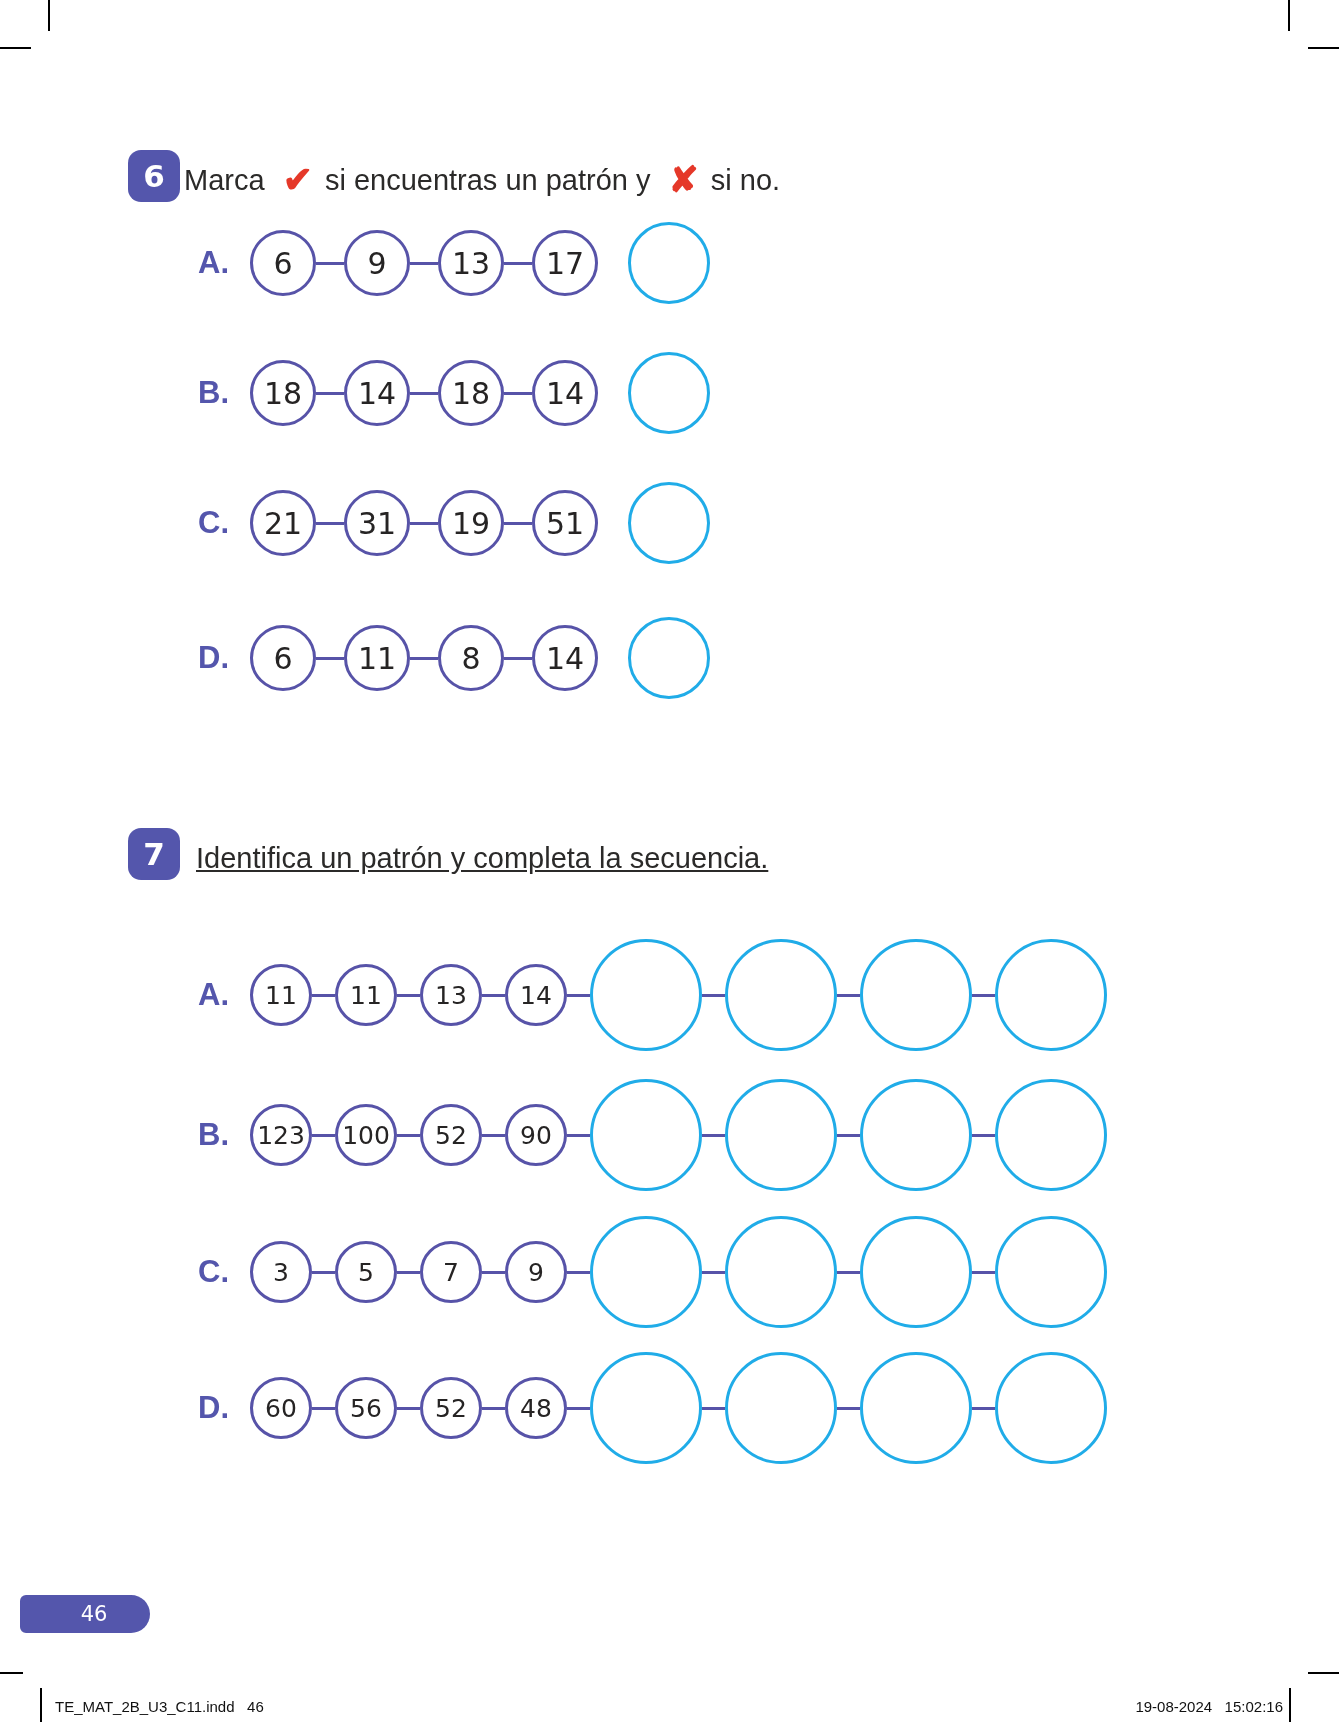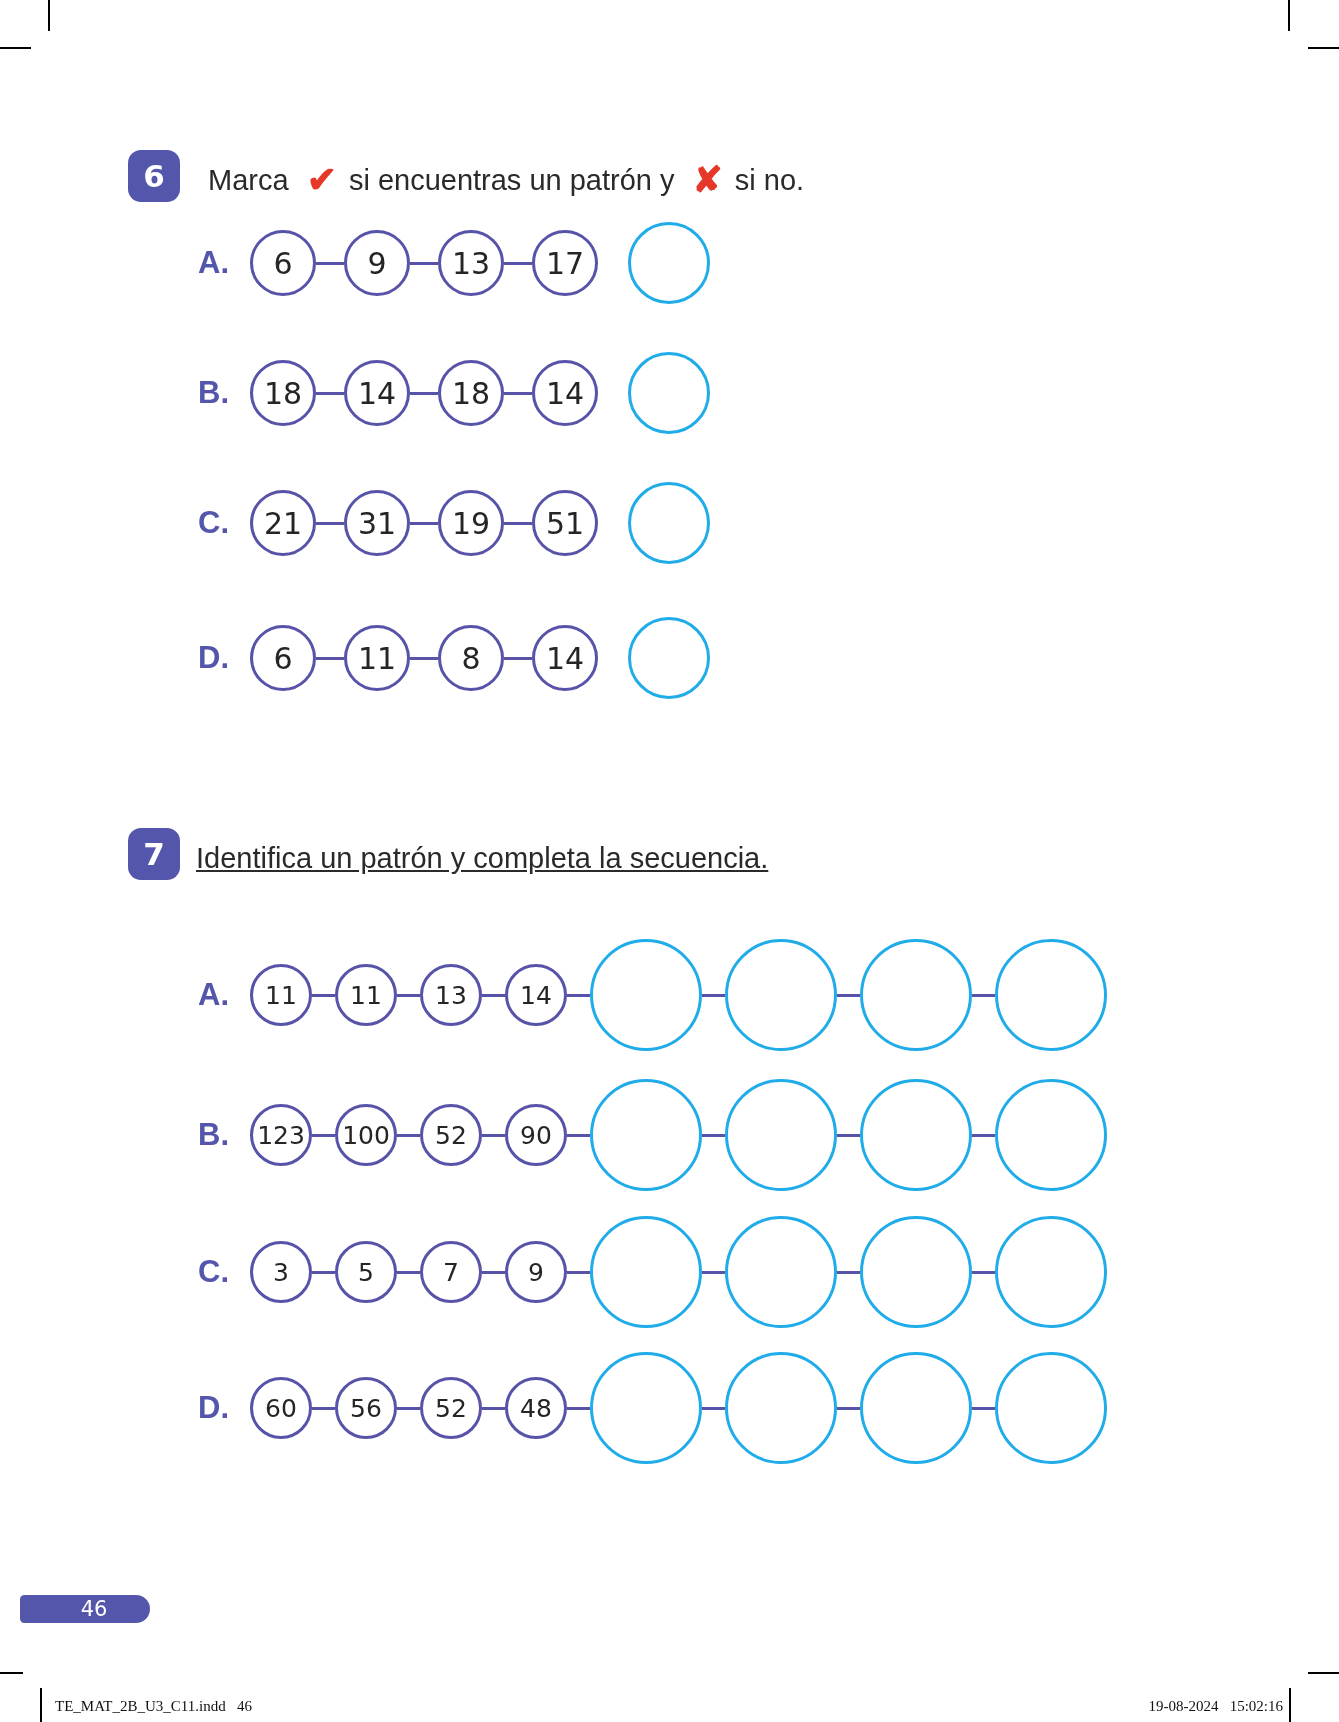--- a/index.html
+++ b/index.html
@@ -31,43 +31,43 @@
   .nc6{width:66px;height:66px;font-size:30px;}
   .nc7{width:62px;height:62px;font-size:25px;}
   .conn{height:3px;background:var(--stroke);flex:none;}
   .conn6{width:28px;}
   .conn7{width:23px;}
   .ac6{width:82px;height:82px;border:3px solid var(--cyan);border-radius:50%;background:#fff;
        margin-left:30px;flex:none;}
   .bc7{width:112px;height:112px;border:3px solid var(--cyan);border-radius:50%;background:#fff;flex:none;}
 
   
-  .pagepill{position:absolute;left:20px;top:1595px;width:130px;height:28px;background:var(--purple);
+  .pagepill{position:absolute;left:20px;top:1595px;width:130px;height:38px;background:var(--purple);
             border-radius:6px 19px 19px 6px;color:#fff;font-size:21px;display:flex;align-items:center;
             justify-content:center;padding-left:18px;font-family:"DejaVu Sans",sans-serif;}
   .footnote{position:absolute;top:1698px;font-size:15px;color:#111;white-space:pre;
-            font-family:Liberation Serif, serif;}
+            font-family:Liberation Sans, sans-serif;}
 </style>
 </head>
 <body>
 
 <div class="page">
 
   <div class="crop" style="left:48px;top:0;width:2px;height:31px;"></div>
   <div class="crop" style="left:0;top:47px;width:31px;height:2px;"></div>
   <div class="crop" style="left:1288px;top:0;width:2px;height:31px;"></div>
   <div class="crop" style="left:1308px;top:47px;width:31px;height:2px;"></div>
   <div class="crop" style="left:0;top:1672px;width:23px;height:2px;"></div>
   <div class="crop" style="left:40px;top:1688px;width:2px;height:34px;"></div>
   <div class="crop" style="left:1308px;top:1672px;width:31px;height:2px;"></div>
   <div class="crop" style="left:1289px;top:1688px;width:2px;height:34px;"></div>
 
   <div class="badge" style="left:128px;top:150px;">6</div>
 
-  <div class="extitle" style="left:208px;top:158px;">
+  <div class="extitle" style="left:184px;top:158px;">
     <span>Marca</span>
     <span class="mark mk-gap-l mk-gap-r">✔</span>
     <span>si encuentras un patrón y</span>
     <span class="mark mk-gap-l mk-gap-r">✘</span>
     <span>si no.</span>
   </div>
 
   <div class="row" style="left:198px;top:222px;height:82px;">
     <span class="rowlabel">A.</span>
     <span class="nc nc6">6</span>

